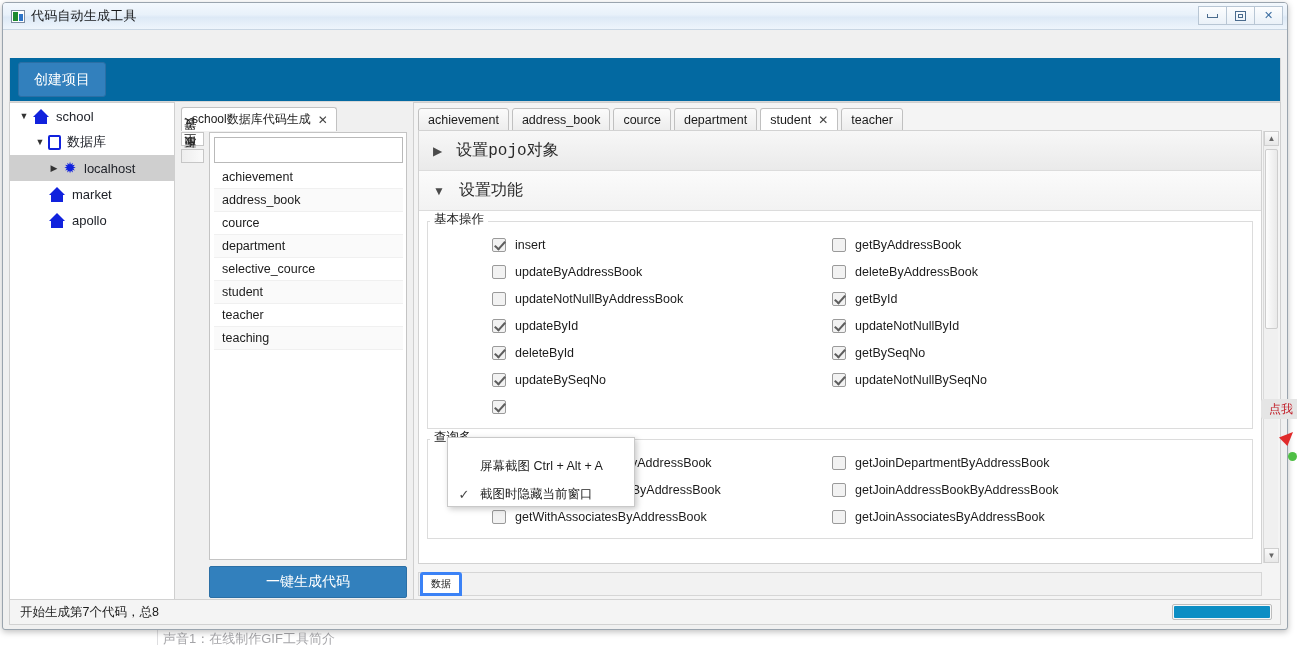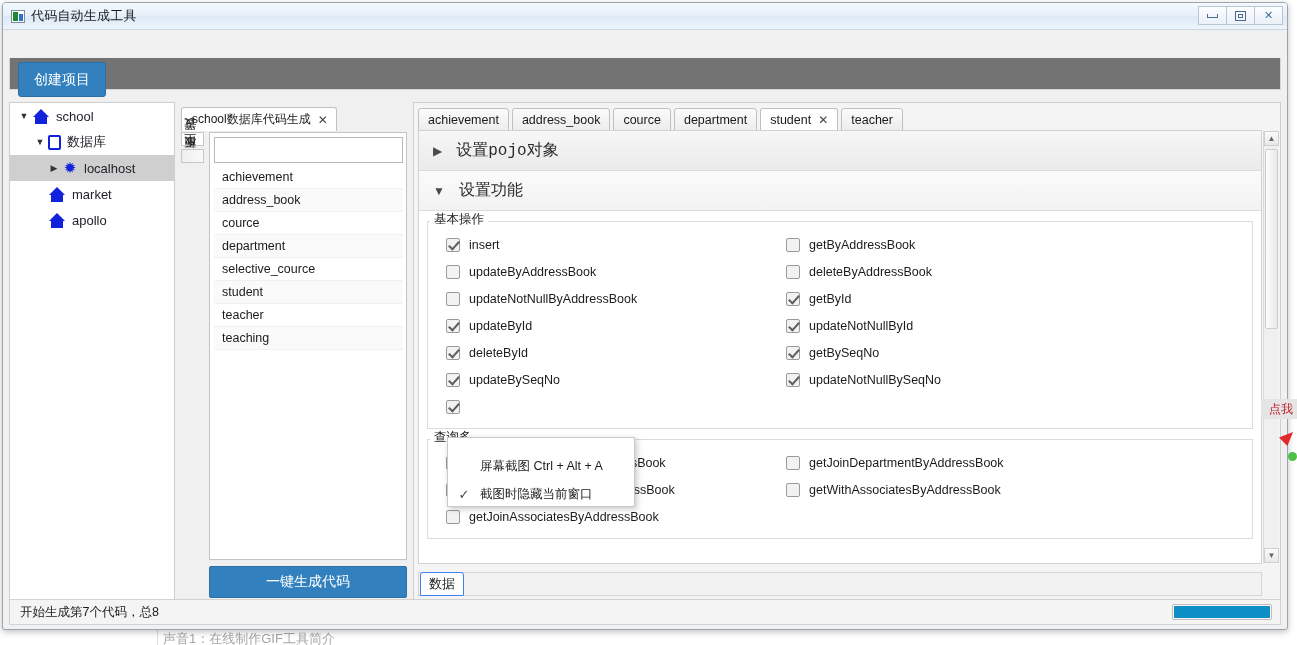--- a/index.html
+++ b/index.html
@@ -88,22 +88,22 @@
     background: linear-gradient(to bottom,#fdfdfd,#f2f2f2);
     border: 1px solid #d7d7d7;
     display: flex; align-items: center; margin-top: 27px;
   }
   .menu-item {
     font-size: 12px; color: #222; padding: 3px 10px; margin-left: 12px;
   }
 
   .toolbar {
     position: absolute; left: 6px; top: 55px;
-    width: 1272px; height: 32px;
-    background: #737373;
+    width: 1272px; height: 44px;
+    background: #0369a1;
     border-left: 1px solid #d7d7d7;
     border-right: 1px solid #d7d7d7;
     border-bottom: 1px solid #d7d7d7;
   }
   .create-btn {
     position: absolute; left: 8px; top: 4px;
     width: 88px; height: 35px;
     background: #3280bd;
     border: 1px solid #2b6fa5;
     border-radius: 3px;
@@ -277,21 +277,21 @@
     position: absolute; left: 2px; top: -11px;
     background: #fff; padding: 0 4px;
     font-size: 12.5px; color: #222;
   }
   .cb-grid {
     display: grid;
     grid-template-columns: 340px 1fr;
     row-gap: 5px;
     padding-left: 18px;
   }
-  .cb-row { display: flex; align-items: center; gap: 9px; height: 22px; cursor: pointer; }
+  .cb-row { display: flex; align-items: center; gap: 9px; height: 22px; cursor: pointer; margin-left: 46px; }
   .cb {
     width: 14px; height: 14px; flex: none;
     border: 1px solid #9a9a9a; background: #f2f2f2; border-radius: 2px;
     position: relative;
   }
   .cb.checked:after {
     content: "";
     position: absolute; left: 4px; top: 0px;
     width: 4px; height: 9px;
     border: solid #5e5e5e; border-width: 0 2px 2px 0;
@@ -314,22 +314,22 @@
   .vs-thumb {
     position: absolute; left: 1px; top: 18px;
     width: 13px; height: 180px;
     background: linear-gradient(to right,#fdfdfd,#e9e9e9);
     border: 1px solid #cdcdcd; border-radius: 2px; cursor: pointer;
   }
 
   .bottom-tab {
     position: absolute; left: 6px; bottom: 3px;
     height: 24px; padding: 0 8px;
-    background: #fff; border: 1px solid #3b82f6; border-radius: 3px 3px 0 0;
-    font-size: 13px; color: #1a1a1a;
+    background: #fff; border: 3px solid #3b82f6; border-radius: 3px 3px 0 0;
+    font-size: 10px; color: #1a1a1a;
     display: flex; align-items: center; cursor: pointer;
   }
   .bottom-strip {
     position: absolute; left: 4px; bottom: 3px;
     width: 844px; height: 24px;
     background: #f2f2f2; border: 1px solid #d6d6d6;
   }
 
   
   .popup {
@@ -608,20 +608,24 @@
               </div>
               <div class="cb-row">
                 <span class="cb"></span>
                 <span class="cb-label">getJoinDepartmentByAddressBook</span>
               </div>
 
               <div class="cb-row">
                 <span class="cb"></span>
                 <span class="cb-label">getWithAddressBookByAddressBook</span>
               </div>
+              <div class="cb-row">
+                <span class="cb"></span>
+                <span class="cb-label">getJoinAddressBookByAddressBook</span>
+              </div>
 
               <div class="cb-row">
                 <span class="cb"></span>
                 <span class="cb-label">getWithAssociatesByAddressBook</span>
               </div>
               <div class="cb-row">
                 <span class="cb"></span>
                 <span class="cb-label">getJoinAssociatesByAddressBook</span>
               </div>
             </div>

